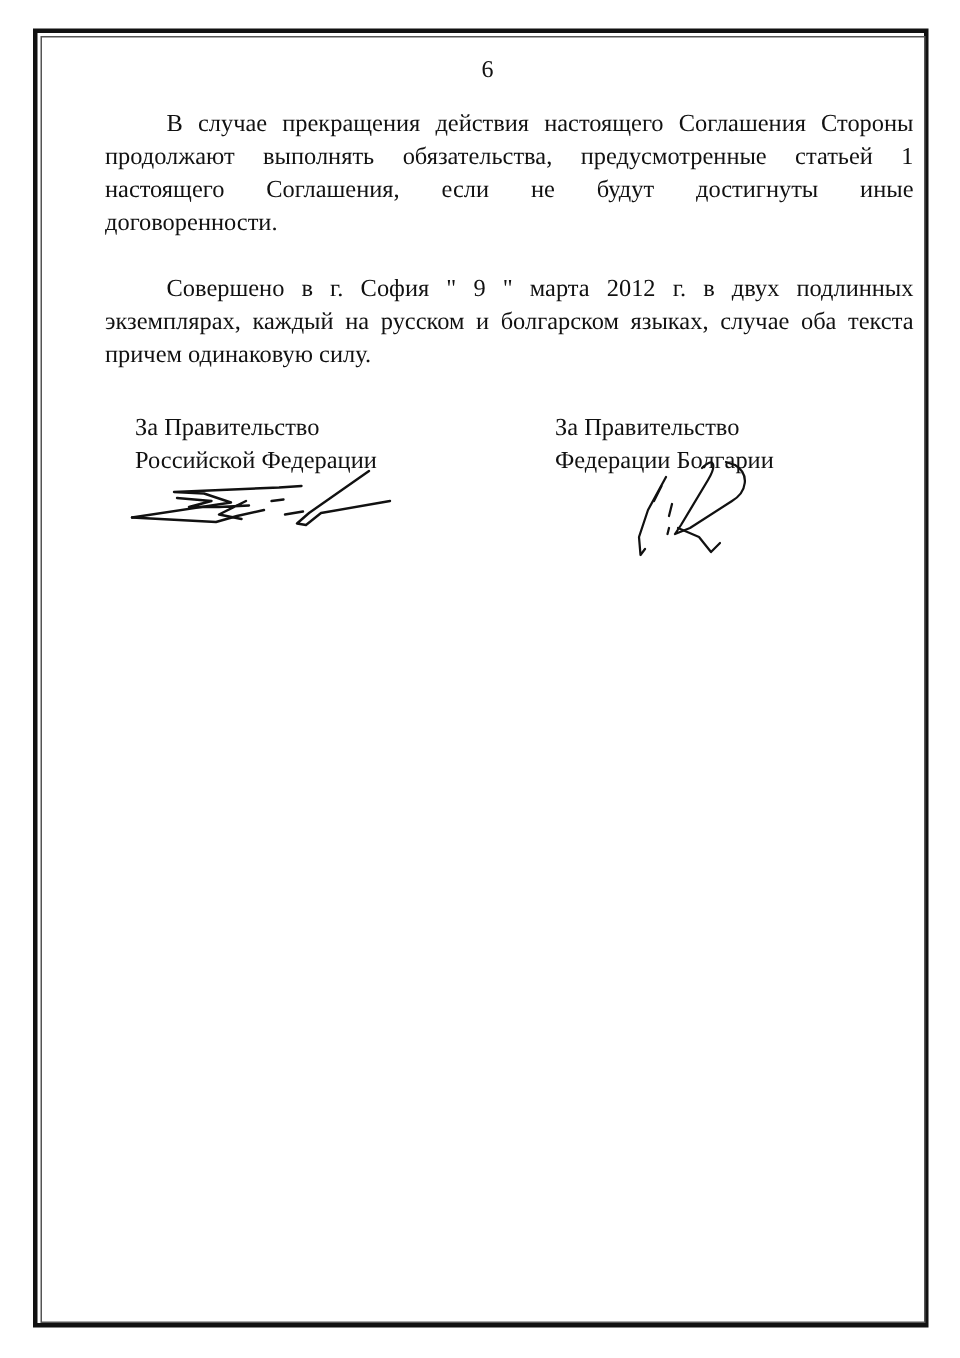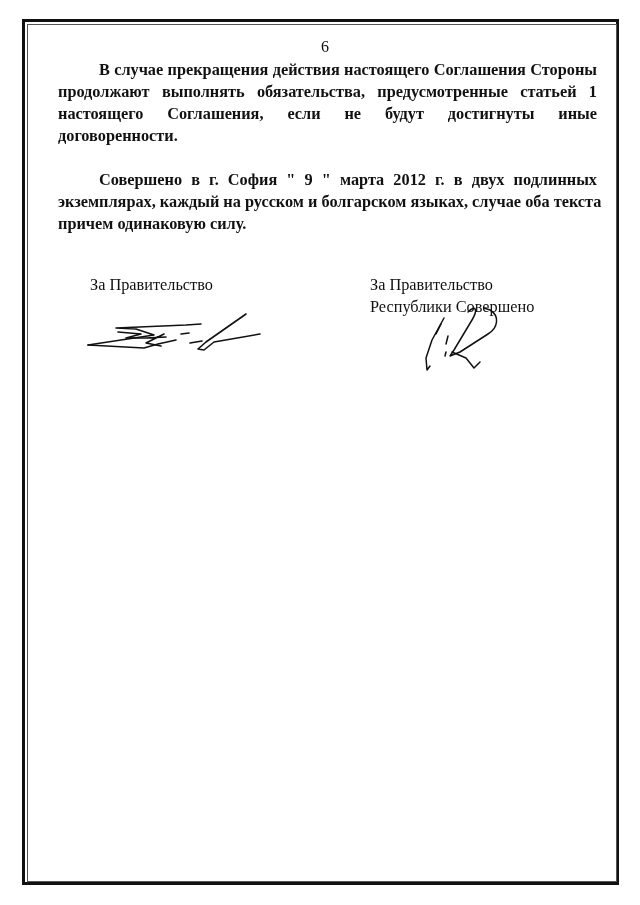--- a/index.html
+++ b/index.html
@@ -42,22 +42,21 @@
       font-size: 16px;
       line-height: 20px;
     }
     .para {
       position: absolute;
       left: 58px;
       width: 539px;
       font-size: 16.3px;
       line-height: 22px;
       text-align: justify;
-      margin: 0;
-      font-weight: bold;
+      margin: 12px;
     }
     .para .line {
       display: block;
       text-align: justify;
       text-align-last: justify;
       white-space: nowrap;
     }
     .para .line.last {
       text-align-last: left;
     }
@@ -107,25 +106,26 @@
 </div>
 
 <div class="para para-2">
   <span class="line indent">Совершено в г. София " 9 " марта 2012 г. в двух подлинных</span>
   <span class="line">экземплярах, каждый на русском и болгарском языках, случае оба текста</span>
   <span class="line last">причем одинаковую силу.</span>
 </div>
 
 <div class="sig-block sig-left">
   <span class="sig-label">За Правительство</span>
+  <span class="sig-label">Российской Федерации</span>
 </div>
 
 <div class="sig-block sig-right">
   <span class="sig-label">За Правительство</span>
-  <span class="sig-label">Республики Совершено</span>
+  <span class="sig-label">Федерации Болгарии</span>
 </div>
 
 <svg class="signature signature-left" viewBox="0 0 176 44" xmlns="http://www.w3.org/2000/svg">
   <g fill="none" stroke="#111" stroke-width="1.6" stroke-linecap="round" stroke-linejoin="round">
     <path d="M2 33 L68 23 L50 17 L30 16 L100 13 L115 12"></path>
     <path d="M32 20 L55 22 L40 26 L60 26 L80 25 M78 22 L60 31 L75 34"></path>
     <path d="M2 33 L58 36 L72 32 L90 28"></path>
     <path d="M95 22 L103 21"></path>
     <path d="M160 2 L120 30 L112 37 L118 38 L128 30 L174 22"></path>
     <path d="M104 31 L116 29"></path>

